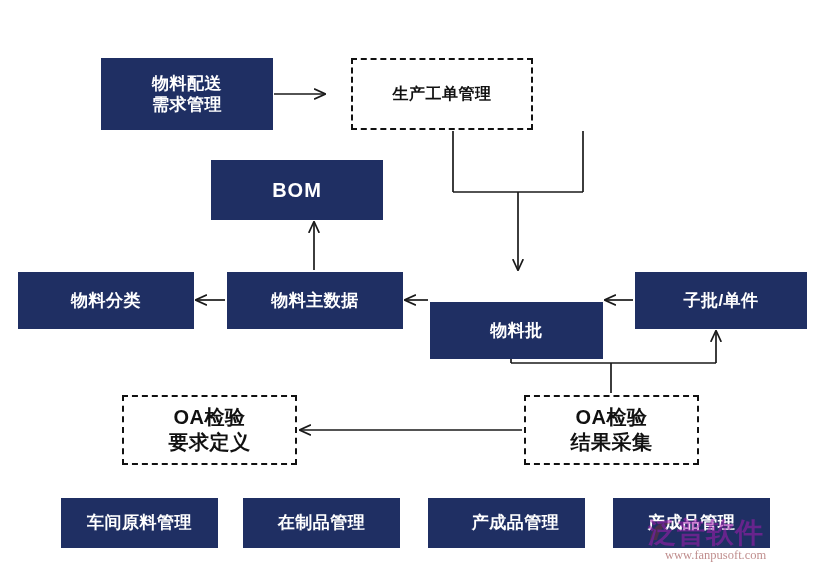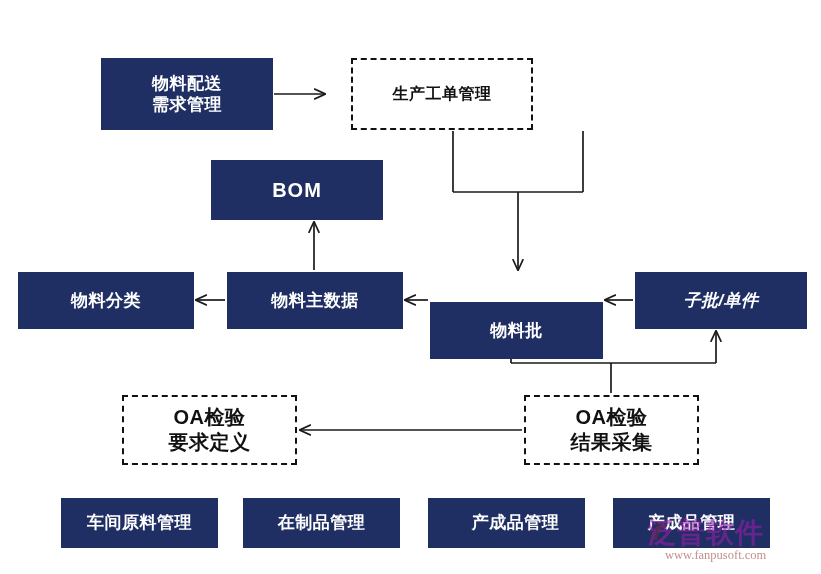--- a/index.html
+++ b/index.html
@@ -118,21 +118,21 @@
 
 
   <div class="node solid bom" style="left:211px;top:160px;width:172px;height:60px;">BOM</div>
 
   <div class="node solid" style="left:18px;top:272px;width:176px;height:57px;">物料分类</div>
 
   <div class="node solid" style="left:227px;top:272px;width:176px;height:57px;">物料主数据</div>
 
   <div class="node solid" style="left:430px;top:272px;width:173px;height:57px;margin-top:30px;">物料批</div>
 
-  <div class="node solid" style="left:635px;top:272px;width:172px;height:57px;font-style:italic;">子批/单件</div>
+  <div class="node solid" style="left:635px;top:272px;width:172px;height:57px;">子批/单件</div>
 
   <div class="node dashed small" style="left:122px;top:395px;width:175px;height:70px;">OA检验
 要求定义</div>
 
   <div class="node dashed small" style="left:524px;top:395px;width:175px;height:70px;">OA检验
 结果采集</div>
 
   <div class="node solid" style="left:61px;top:498px;width:157px;height:50px;">车间原料管理</div>
 
   <div class="node solid" style="left:243px;top:498px;width:157px;height:50px;">在制品管理</div>

